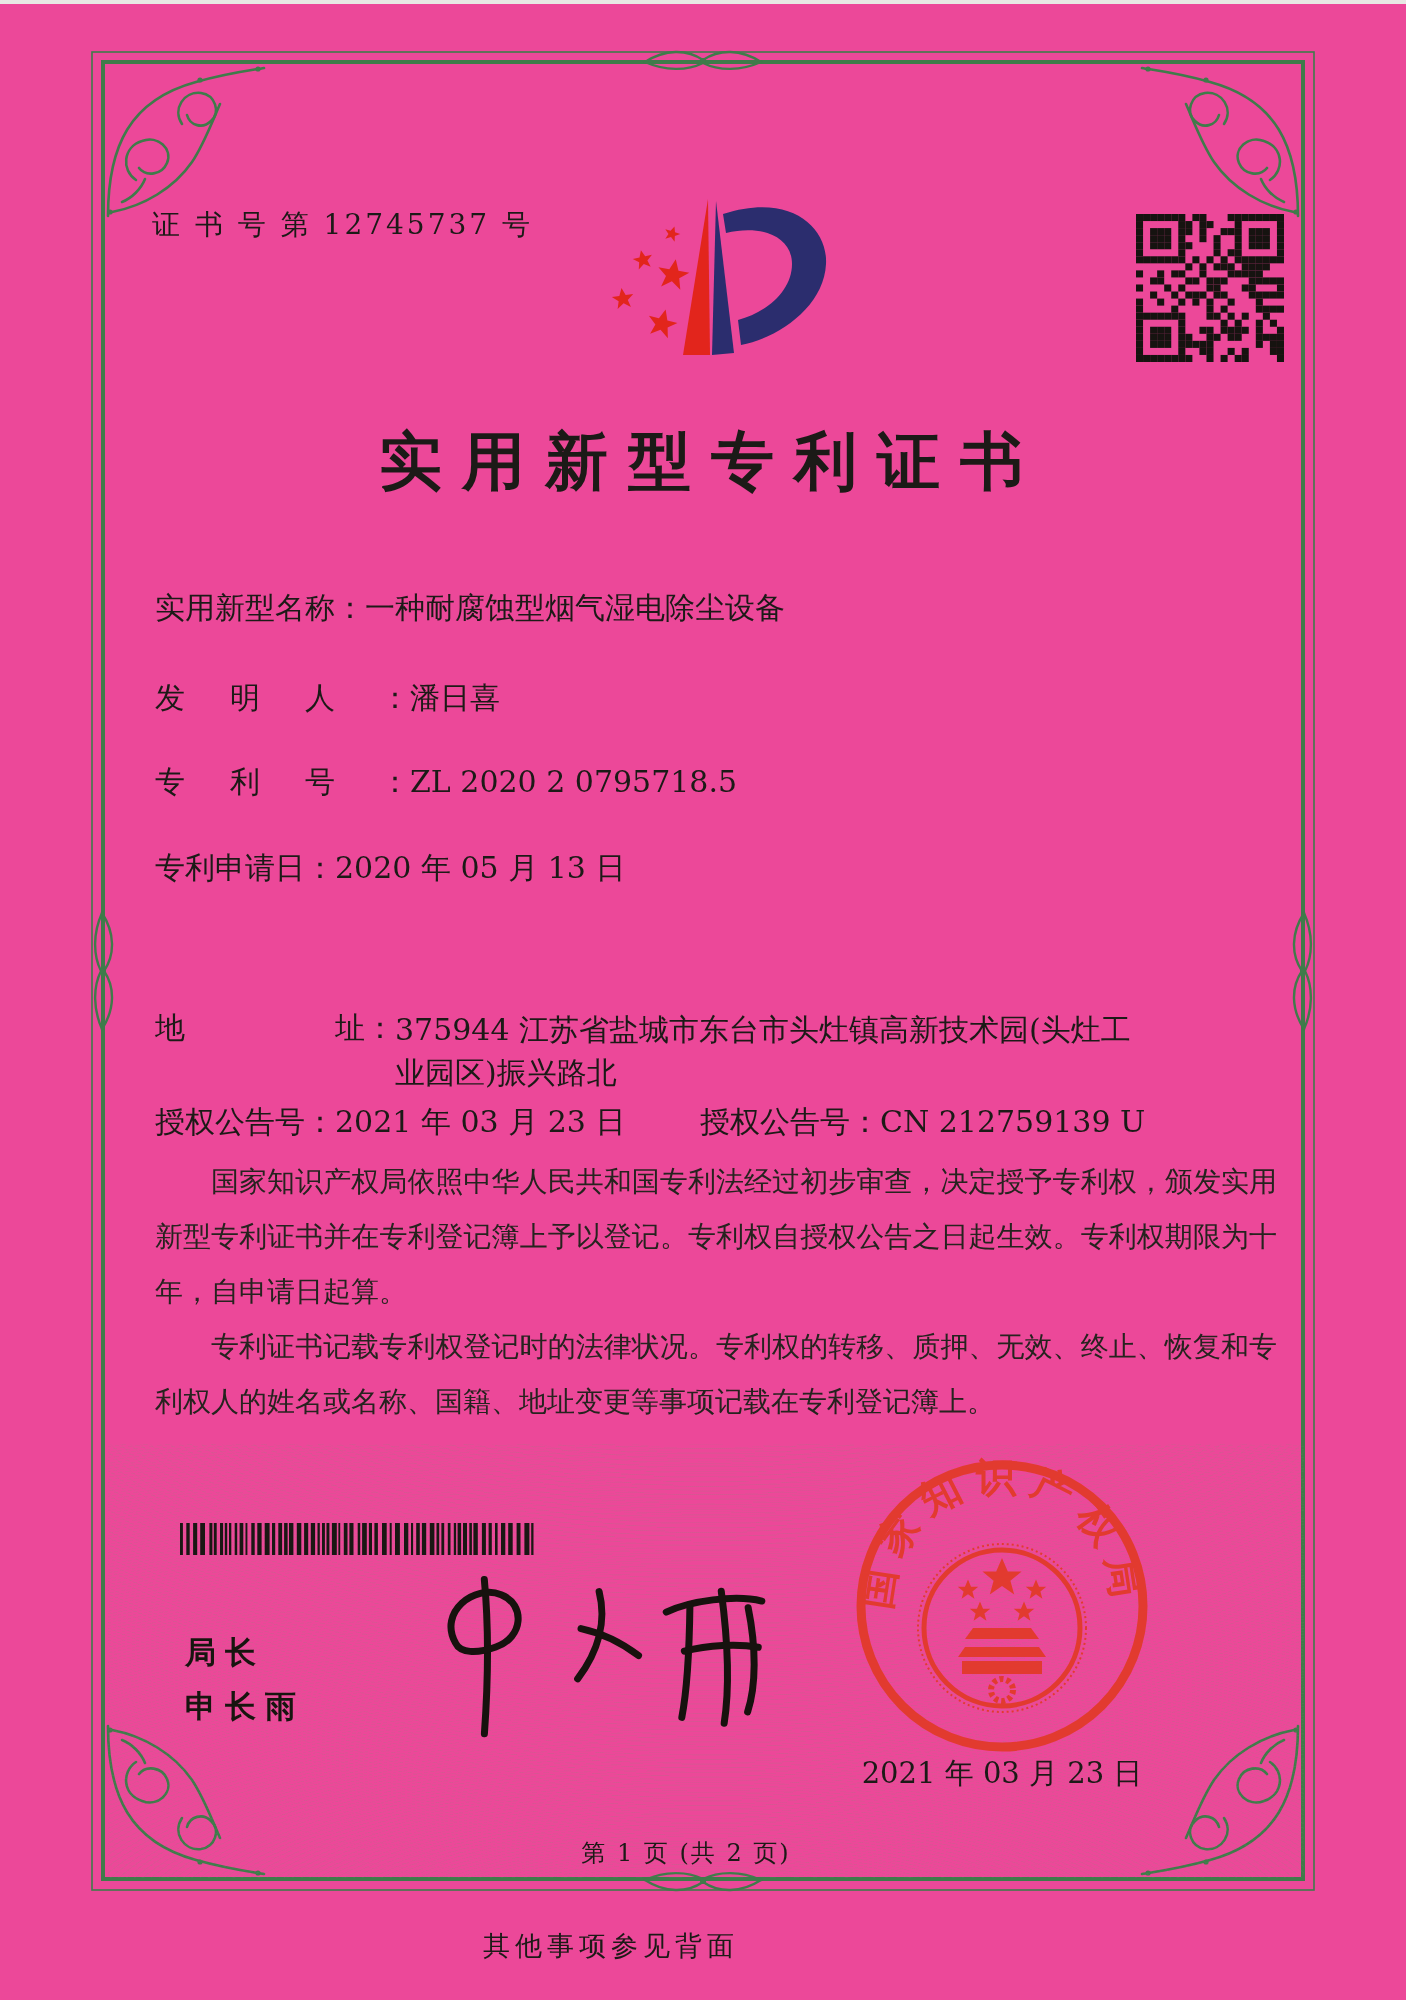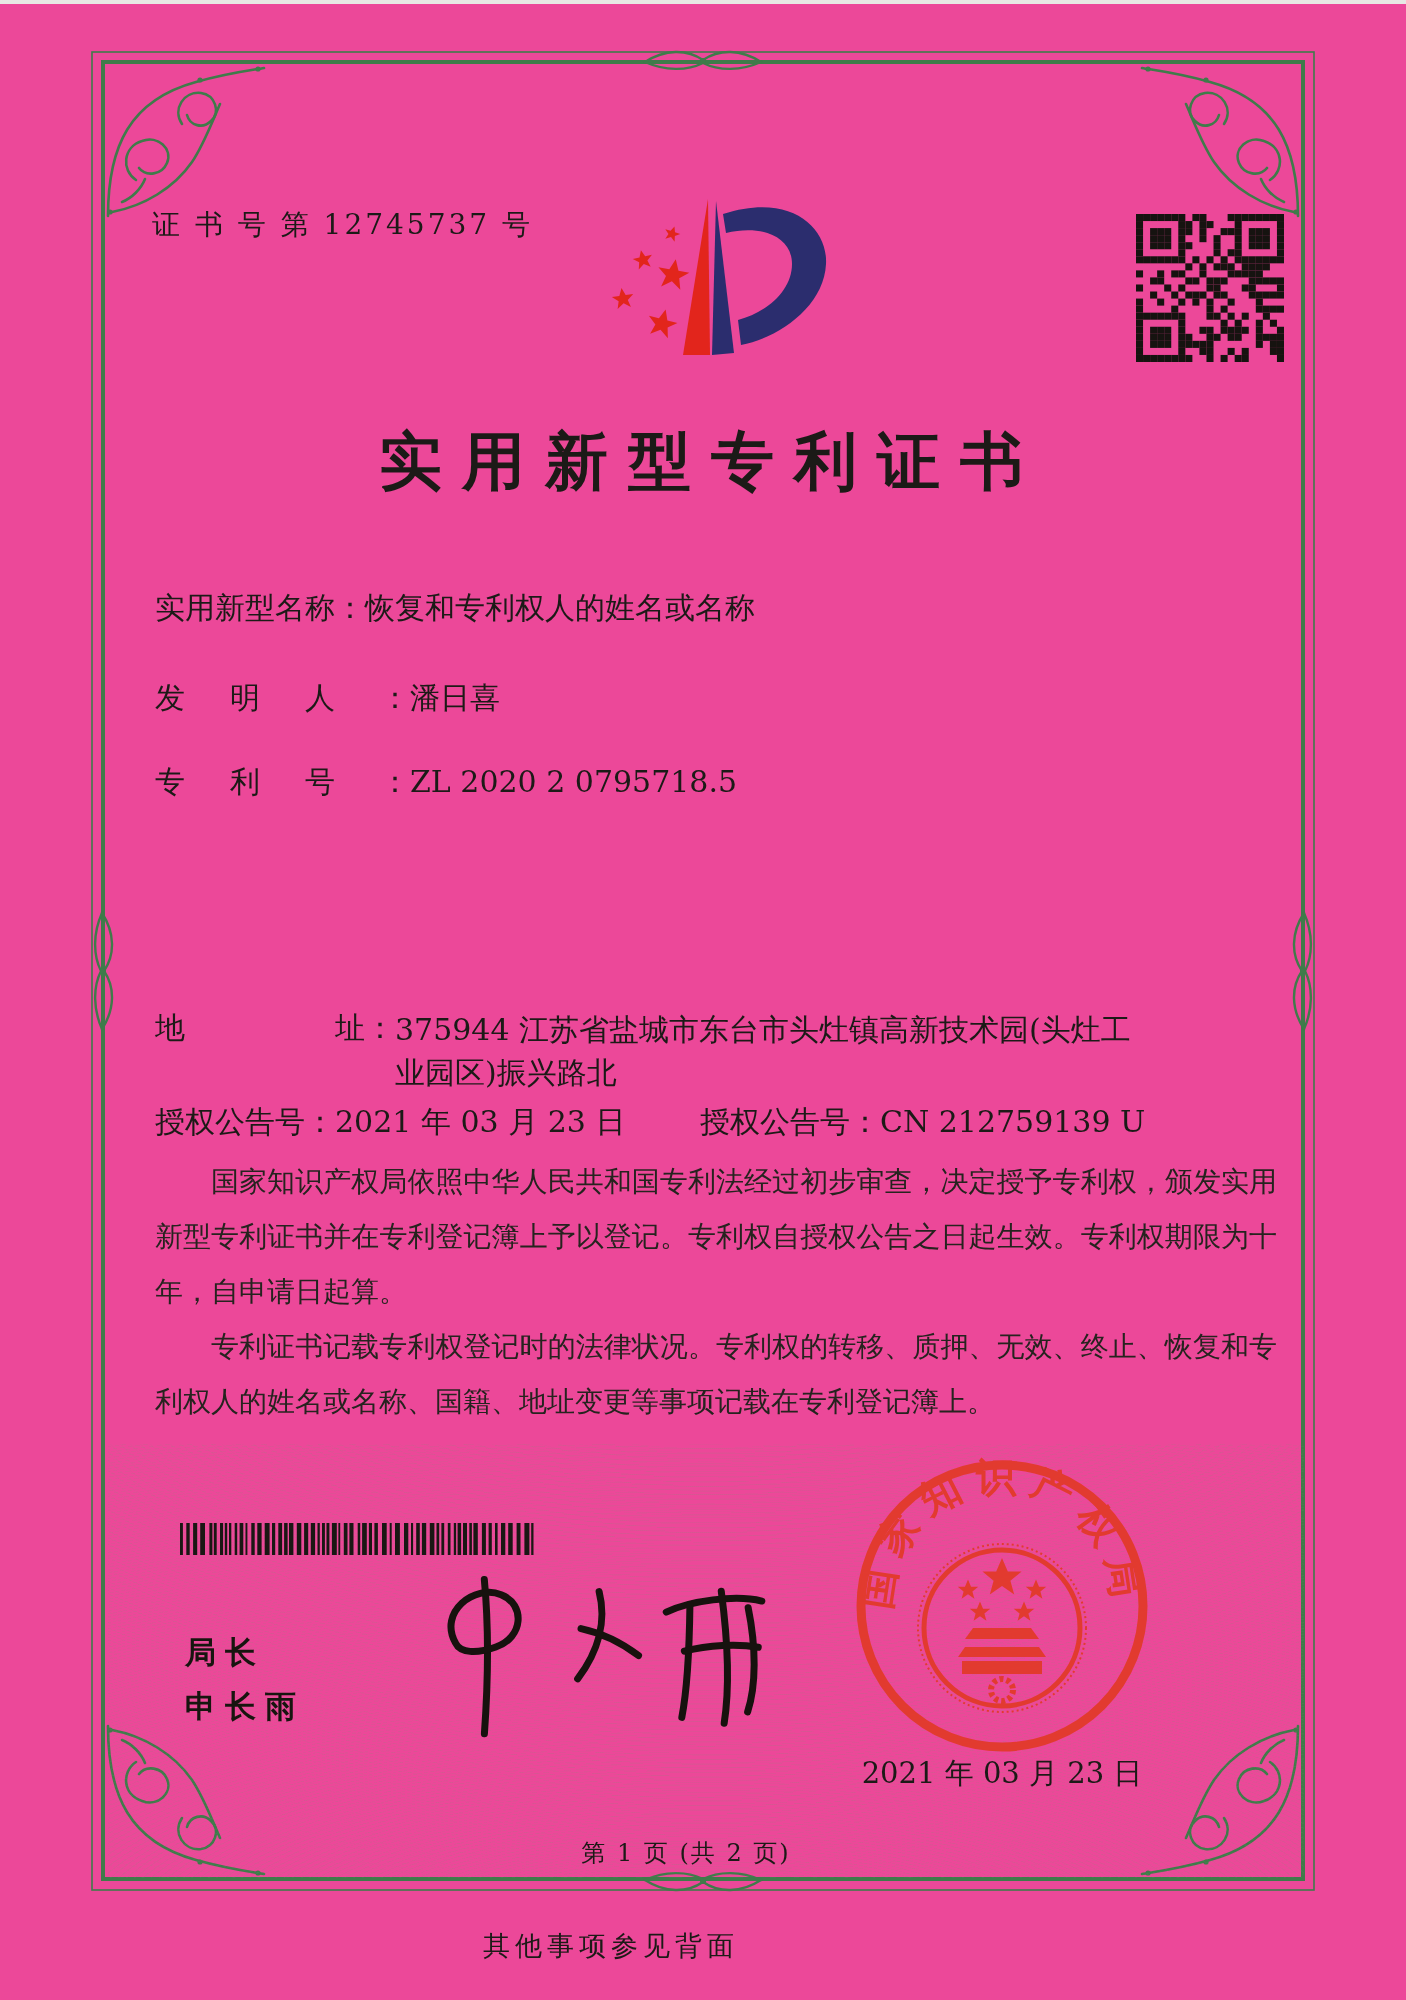--- a/index.html
+++ b/index.html
@@ -335,27 +335,30 @@
         <rect x="70" y="140" width="7" height="7"></rect>
         <rect x="84" y="140" width="7" height="7"></rect>
         <rect x="98" y="140" width="7" height="7"></rect>
         <rect x="105" y="140" width="7" height="7"></rect>
         <rect x="140" y="140" width="7" height="7"></rect>
       </svg></div>
 
   <div class="abs title">实用新型专利证书</div>
 
   <div class="abs row" style="top:584px">
-    <span class="lbl">实用新型名称：</span><span class="val">恢复和专利权人的姓名或名称</span>
+    <span class="lbl">实用新型名称：</span><span class="val">一种耐腐蚀型烟气湿电除尘设备</span>
   </div>
   <div class="abs row" style="top:674px">
     <span class="lbl sp-wide">发明人：</span><span class="val">潘日喜</span>
   </div>
   <div class="abs row" style="top:758px">
     <span class="lbl sp-wide">专利号：</span><span class="val">ZL 2020 2 0795718.5</span>
+  </div>
+  <div class="abs row" style="top:844px">
+    <span class="lbl">专利申请日：</span><span class="val">2020 年 05 月 13 日</span>
   </div>
   <div class="abs row addr-row" style="top:1004px">
     <span class="lbl">地　　　　　址：</span><span class="val">375944 江苏省盐城市东台市头灶镇高新技术园(头灶工业园区)振兴路北</span>
   </div>
   <div class="abs row" style="top:1098px">
     <span class="lbl">授权公告号：</span><span class="val">2021 年 03 月 23 日</span>
   </div>
   <div class="abs grant-no">
     <span class="lbl">授权公告号：</span><span class="val">CN 212759139 U</span>
   </div>

